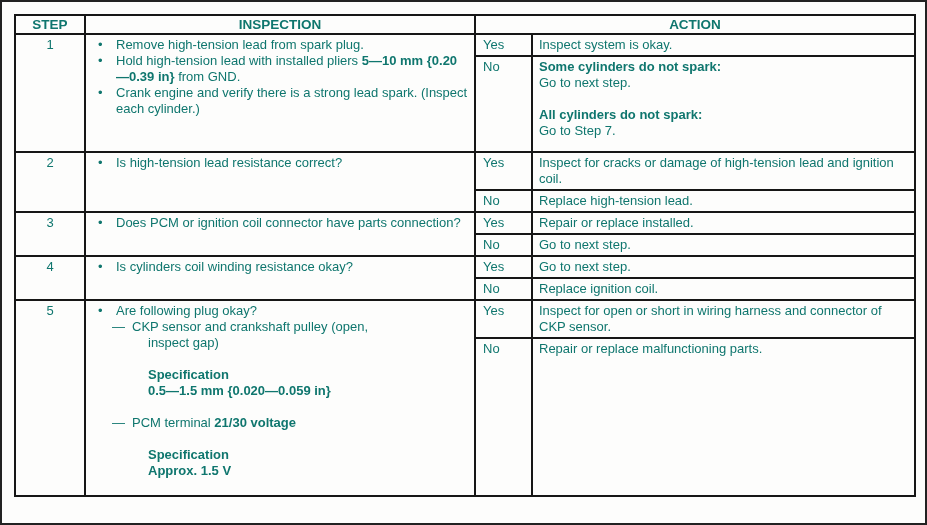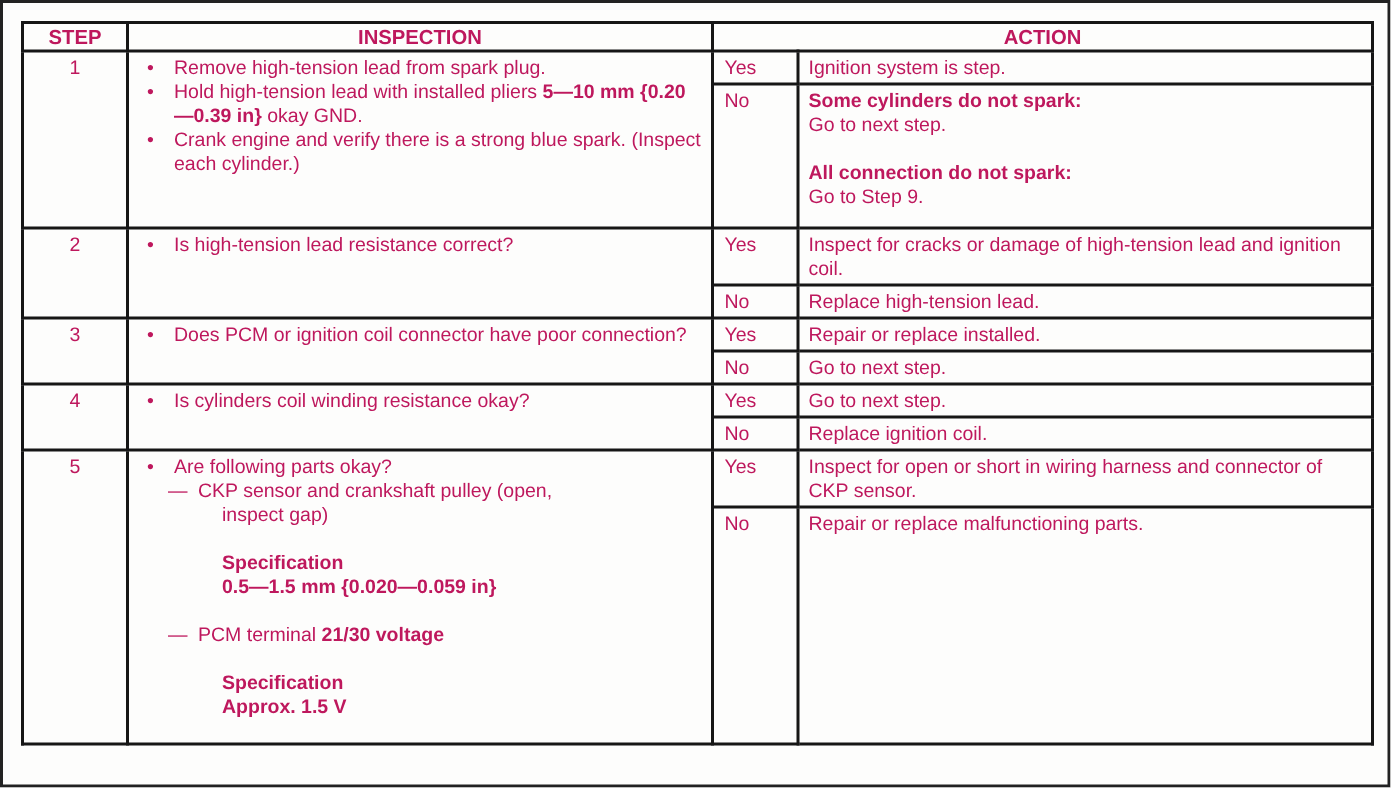--- a/index.html
+++ b/index.html
@@ -16,21 +16,21 @@
     border: 2px solid #222;
     outline: 1px solid #bbb;
     padding: 12px 12px 0 12px;
     overflow: hidden;
   }
   table.diag {
     border-collapse: collapse;
     table-layout: fixed;
     width: 900px;
     font-size: 13px;
-    color: #be185d;
+    color: #0f766e;
   }
   table.diag th, table.diag td {
     border: 2px solid #161616;
     vertical-align: top;
   }
   th {
     font-weight: bold;
     text-align: center;
     height: 19px;
     line-height: 17px;
@@ -74,36 +74,36 @@
         <th>STEP</th>
         <th>INSPECTION</th>
         <th colspan="2">ACTION</th>
       </tr>
     </thead>
     <tbody id="table-body">
         <tr>
           <td class="col-step" rowspan="2">1</td>
           <td class="col-inspection" rowspan="2">
             <div class="line"><span class="marker">•</span><span>Remove high-tension lead from spark plug.</span></div>
-            <div class="line"><span class="marker">•</span><span>Hold high-tension lead with installed pliers </span><span class="b">5—10 mm {0.20—0.39 in}</span><span> okay GND.</span></div>
-            <div class="line"><span class="marker">•</span><span>Crank engine and verify there is a strong blue spark. (Inspect each cylinder.)</span></div>
+            <div class="line"><span class="marker">•</span><span>Hold high-tension lead with installed pliers </span><span class="b">5—10 mm {0.20—0.39 in}</span><span> from GND.</span></div>
+            <div class="line"><span class="marker">•</span><span>Crank engine and verify there is a strong lead spark. (Inspect each cylinder.)</span></div>
           </td>
           <td class="col-verdict" style="height: 20px;">Yes</td>
           <td class="col-action">
-            <div class="line"><span>Ignition system is step.</span></div>
+            <div class="line"><span>Inspect system is okay.</span></div>
           </td>
         </tr>
         <tr>
           <td class="col-verdict" style="height: 96px;">No</td>
           <td class="col-action">
             <div class="line"><span class="b">Some cylinders do not spark:</span></div>
             <div class="line"><span>Go to next step.</span></div>
             <div class="spacer"></div>
-            <div class="line"><span class="b">All connection do not spark:</span></div>
-            <div class="line"><span>Go to Step 9.</span></div>
+            <div class="line"><span class="b">All cylinders do not spark:</span></div>
+            <div class="line"><span>Go to Step 7.</span></div>
           </td>
         </tr>
         <tr>
           <td class="col-step" rowspan="2">2</td>
           <td class="col-inspection" rowspan="2">
             <div class="line"><span class="marker">•</span><span>Is high-tension lead resistance correct?</span></div>
           </td>
           <td class="col-verdict" style="height: 36px;">Yes</td>
           <td class="col-action">
             <div class="line"><span>Inspect for cracks or damage of high-tension lead and ignition coil.</span></div>
@@ -111,21 +111,21 @@
         </tr>
         <tr>
           <td class="col-verdict" style="height: 20px;">No</td>
           <td class="col-action">
             <div class="line"><span>Replace high-tension lead.</span></div>
           </td>
         </tr>
         <tr>
           <td class="col-step" rowspan="2">3</td>
           <td class="col-inspection" rowspan="2">
-            <div class="line"><span class="marker">•</span><span>Does PCM or ignition coil connector have poor connection?</span></div>
+            <div class="line"><span class="marker">•</span><span>Does PCM or ignition coil connector have parts connection?</span></div>
           </td>
           <td class="col-verdict" style="height: 21px;">Yes</td>
           <td class="col-action">
             <div class="line"><span>Repair or replace installed.</span></div>
           </td>
         </tr>
         <tr>
           <td class="col-verdict" style="height: 21px;">No</td>
           <td class="col-action">
             <div class="line"><span>Go to next step.</span></div>
@@ -143,21 +143,21 @@
         </tr>
         <tr>
           <td class="col-verdict" style="height: 21px;">No</td>
           <td class="col-action">
             <div class="line"><span>Replace ignition coil.</span></div>
           </td>
         </tr>
         <tr>
           <td class="col-step" rowspan="2">5</td>
           <td class="col-inspection" rowspan="2">
-            <div class="line"><span class="marker">•</span><span>Are following parts okay?</span></div>
+            <div class="line"><span class="marker">•</span><span>Are following plug okay?</span></div>
             <div class="line indent1"><span class="marker">—</span><span>CKP sensor and crankshaft pulley (open,</span></div>
             <div class="line indent2"><span>inspect gap)</span></div>
             <div class="spacer"></div>
             <div class="line indent2"><span class="b">Specification</span></div>
             <div class="line indent2"><span class="b">0.5—1.5 mm {0.020—0.059 in}</span></div>
             <div class="spacer"></div>
             <div class="line indent1"><span class="marker">—</span><span>PCM terminal </span><span class="b">21/30 voltage</span></div>
             <div class="spacer"></div>
             <div class="line indent2"><span class="b">Specification</span></div>
             <div class="line indent2"><span class="b">Approx. 1.5 V</span></div>

